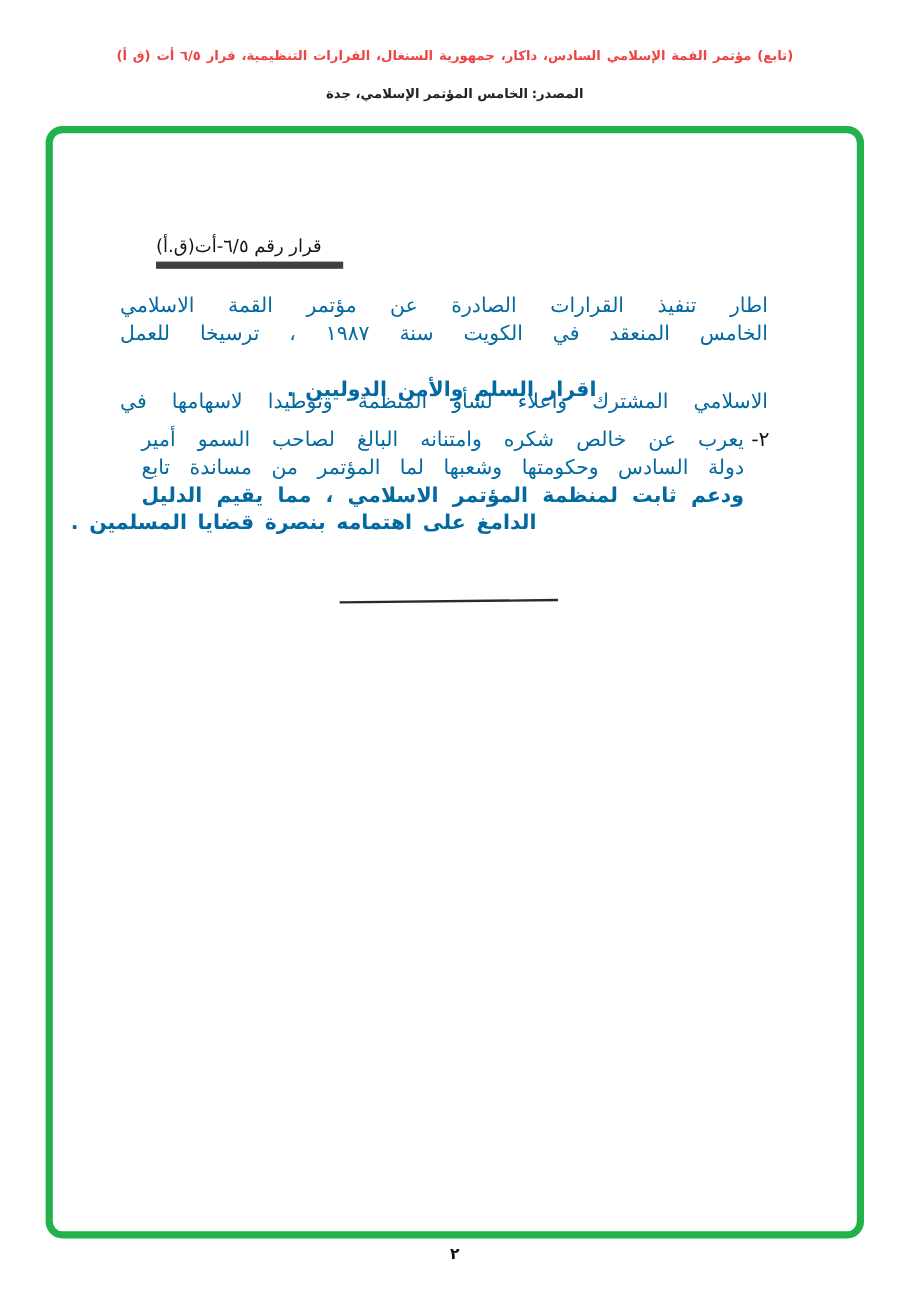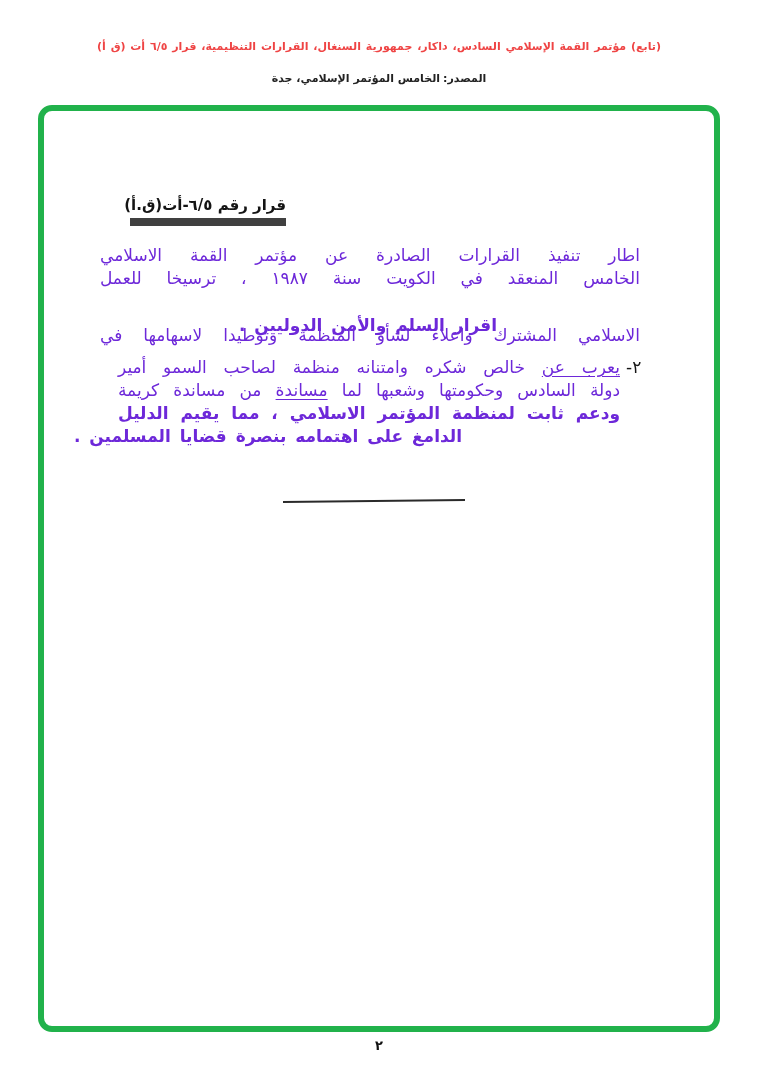--- a/index.html
+++ b/index.html
@@ -18,34 +18,34 @@
     font-size:11px;font-weight:bold;color:#222;
   }
   .hdr2 .src-label{margin-left:3px;}
   
   .frame{
     left:38px;top:105px;width:670px;height:915px;
     border:6px solid #21b24b;border-radius:14px;background:transparent;
   }
   
   .res-title{
-    left:130px;top:196px;width:156px;direction:rtl;text-align:right;
-    font-size:15px;font-weight:bold;color:#141414;white-space:nowrap;
-    border-bottom:8px solid #404040;padding-bottom:4px;
+    left:130px;top:196px;width:156px;direction:rtl;text-align:left;
+    font-size:15px;font-weight:normal;color:#141414;white-space:nowrap;
+    border-bottom:6px solid #404040;padding-bottom:4px;
   }
   
   .line{
-    direction:rtl;font-size:17px;line-height:21px;color:#6d28d9;
+    direction:rtl;font-size:17px;line-height:21px;color:#0369a1;
     word-spacing:3px;white-space:normal;
   }
   .just{text-align:justify;text-align-last:justify;}
   .ctr{text-align:center;white-space:nowrap;font-weight:bold;}
   .p1{left:100px;width:540px;}
   .p2{left:118px;width:502px;}
-  .u{text-decoration:underline;text-underline-offset:3px;}
+  .u{text-underline-offset:3px;}
   .marker{left:626px;top:357px;width:34px;direction:rtl;font-size:17px;color:#161616;text-align:left;}
   
   .sep{
     left:283px;top:500px;width:182px;height:2px;background:#2a2a2a;
     transform:rotate(-0.6deg);
   }
   .pageno{
     top:1038px;left:0;width:758px;text-align:center;
     font-size:13px;font-weight:bold;color:#111;
   }
@@ -61,20 +61,20 @@
 <div class="abs frame"></div>
 
 <div class="abs res-title">قرار رقم ٦/٥-أت(ق.أ)</div>
 
 <div class="abs line p1 just" style="top:245px;">اطار تنفيذ القرارات الصادرة عن مؤتمر القمة الاسلامي</div>
 <div class="abs line p1 just" style="top:268px;">الخامس المنعقد في الكويت سنة ١٩٨٧ ، ترسيخا للعمل</div>
 <div class="abs line p1 just" style="top:292px;margin-top:33px;">الاسلامي المشترك واعلاء لشأو المنظمة وتوطيدا لاسهامها في</div>
 <div class="abs line ctr" style="left:305px;top:315px;width:192px;">اقرار السلم والأمن الدوليين .</div>
 
 <div class="abs marker">٢-</div>
-<div class="abs line p2 just" style="top:357px;"><span class="u">يعرب عن</span><span> خالص شكره وامتنانه منظمة لصاحب السمو أمير</span></div>
-<div class="abs line p2 just" style="top:380px;"><span>دولة السادس وحكومتها وشعبها لما </span><span class="u">مساندة</span><span> من مساندة كريمة</span></div>
+<div class="abs line p2 just" style="top:357px;"><span class="u">يعرب عن</span><span> خالص شكره وامتنانه البالغ لصاحب السمو أمير</span></div>
+<div class="abs line p2 just" style="top:380px;"><span>دولة السادس وحكومتها وشعبها لما </span><span class="u">المؤتمر</span><span> من مساندة تابع</span></div>
 <div class="abs line p2 just" style="top:403px;font-weight:bold;">ودعم ثابت لمنظمة المؤتمر الاسلامي ، مما يقيم الدليل</div>
-<div class="abs line ctr" style="left:132px;top:426px;width:330px;">الدامغ على اهتمامه بنصرة قضايا المسلمين .</div>
+<div class="abs line ctr" style="left:117px;top:426px;width:330px;">الدامغ على اهتمامه بنصرة قضايا المسلمين .</div>
 
 <div class="abs sep"></div>
 
 <div class="abs pageno">٢</div>
 
 </body></html>

